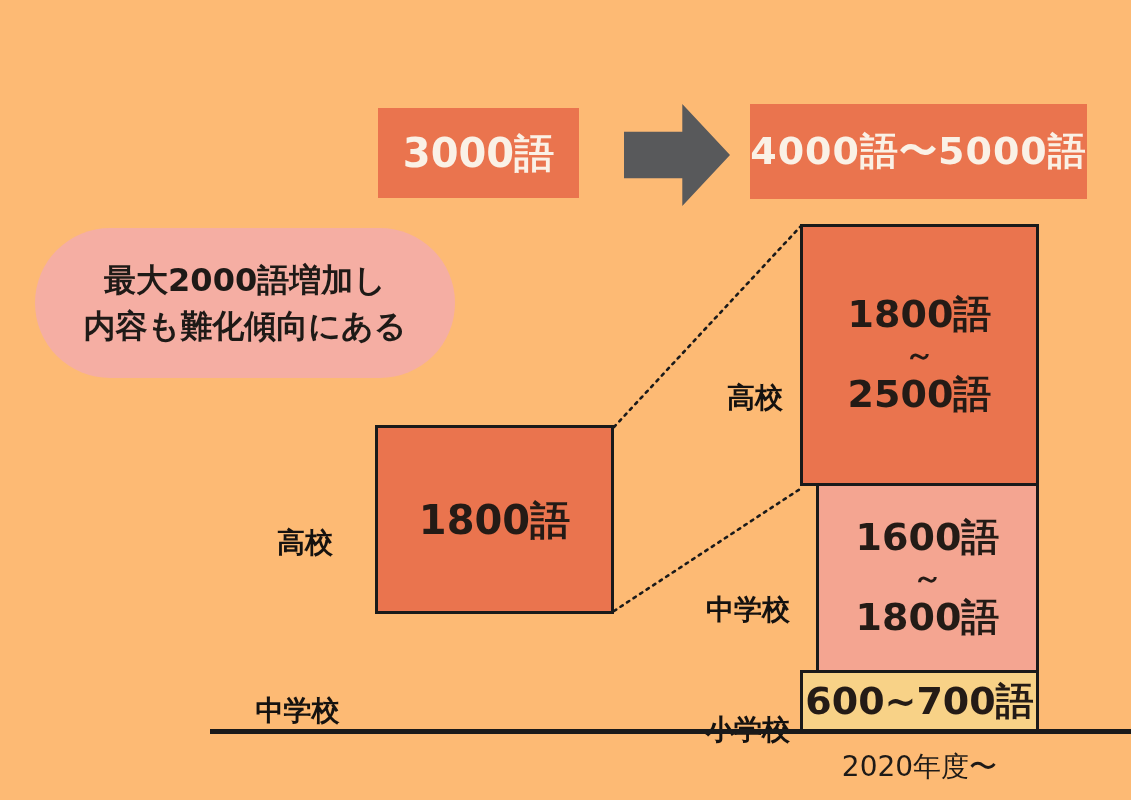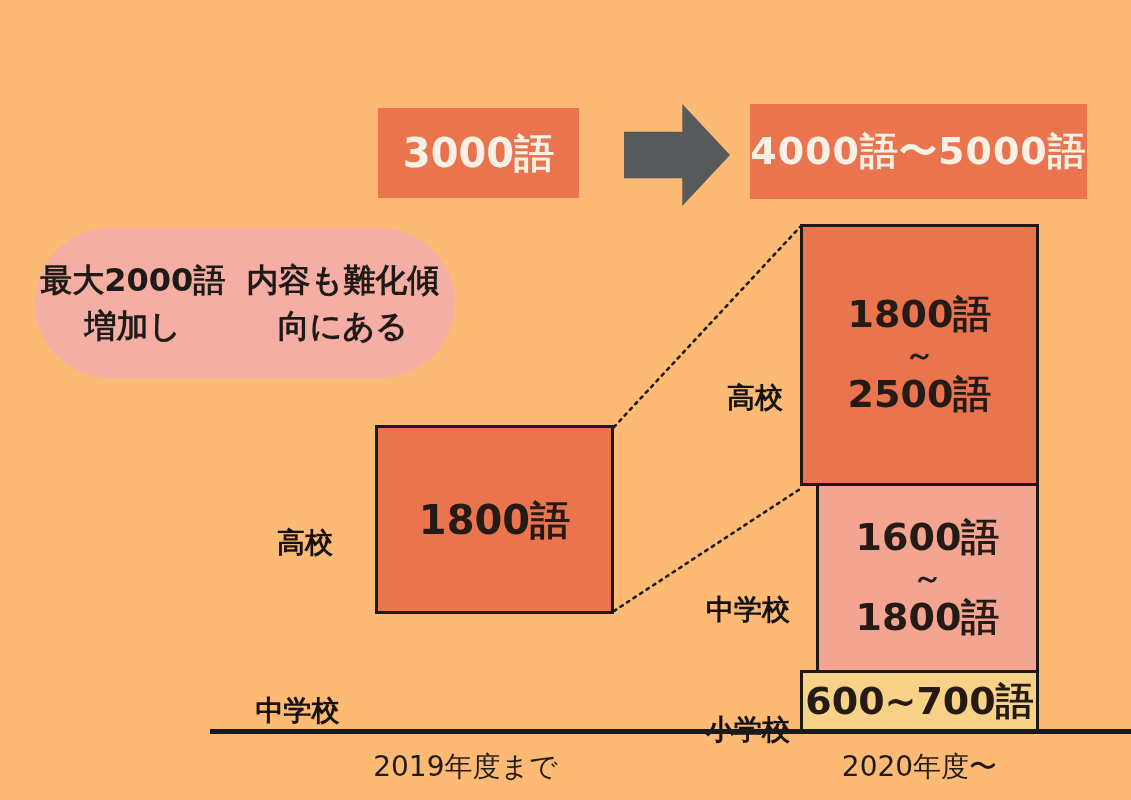--- a/index.html
+++ b/index.html
@@ -17,21 +17,21 @@
   .top-box.before{left:378px;top:108px;width:201px;height:90px;font-size:40px;}
   .top-box.after{left:750px;top:104px;width:337px;height:95px;font-size:38px;letter-spacing:1px;}
   
   .big-arrow{
     left:624px;top:102px;width:106px;height:106px;background:#58595b;
     clip-path:polygon(0 28%,55% 28%,55% 2%,100% 50%,55% 98%,55% 72%,0 72%);
   }
   
   .bubble{
     left:35px;top:228px;width:420px;height:150px;border-radius:76px;
-    background:#f5aea3;display:flex;flex-direction:row;align-items:center;justify-content:center;
+    background:#f5aea3;display:flex;flex-direction:column;align-items:center;justify-content:center;
     font-size:32px;font-weight:bold;line-height:1.45;color:#1e1a17;text-align:center;
   }
   
   .bar{position:absolute;width:239px;}
   .bar-2019{left:375px;top:425px;}
   .bar-2020{left:800px;top:224px;}
   .seg{
     box-sizing:border-box;border:3px solid #1a1a1a;
     display:flex;flex-direction:column;align-items:center;justify-content:center;
     font-weight:bold;color:#241b16;text-align:left;
@@ -115,16 +115,15 @@
     </div>
   </div>
 
   <div class="side-label lab-l-koukou">高校</div>
   <div class="side-label lab-l-chuu">中学校</div>
   <div class="side-label lab-r-koukou">高校</div>
   <div class="side-label lab-r-chuu">中学校</div>
   <div class="side-label lab-r-shou">小学校</div>
 
   <div class="abs baseline"></div>
-  <div class="axis-label axis-2019">2019年度まで</div>
   <div class="axis-label axis-2020">2020年度〜</div>
 
 </div>
 
 </body></html>

